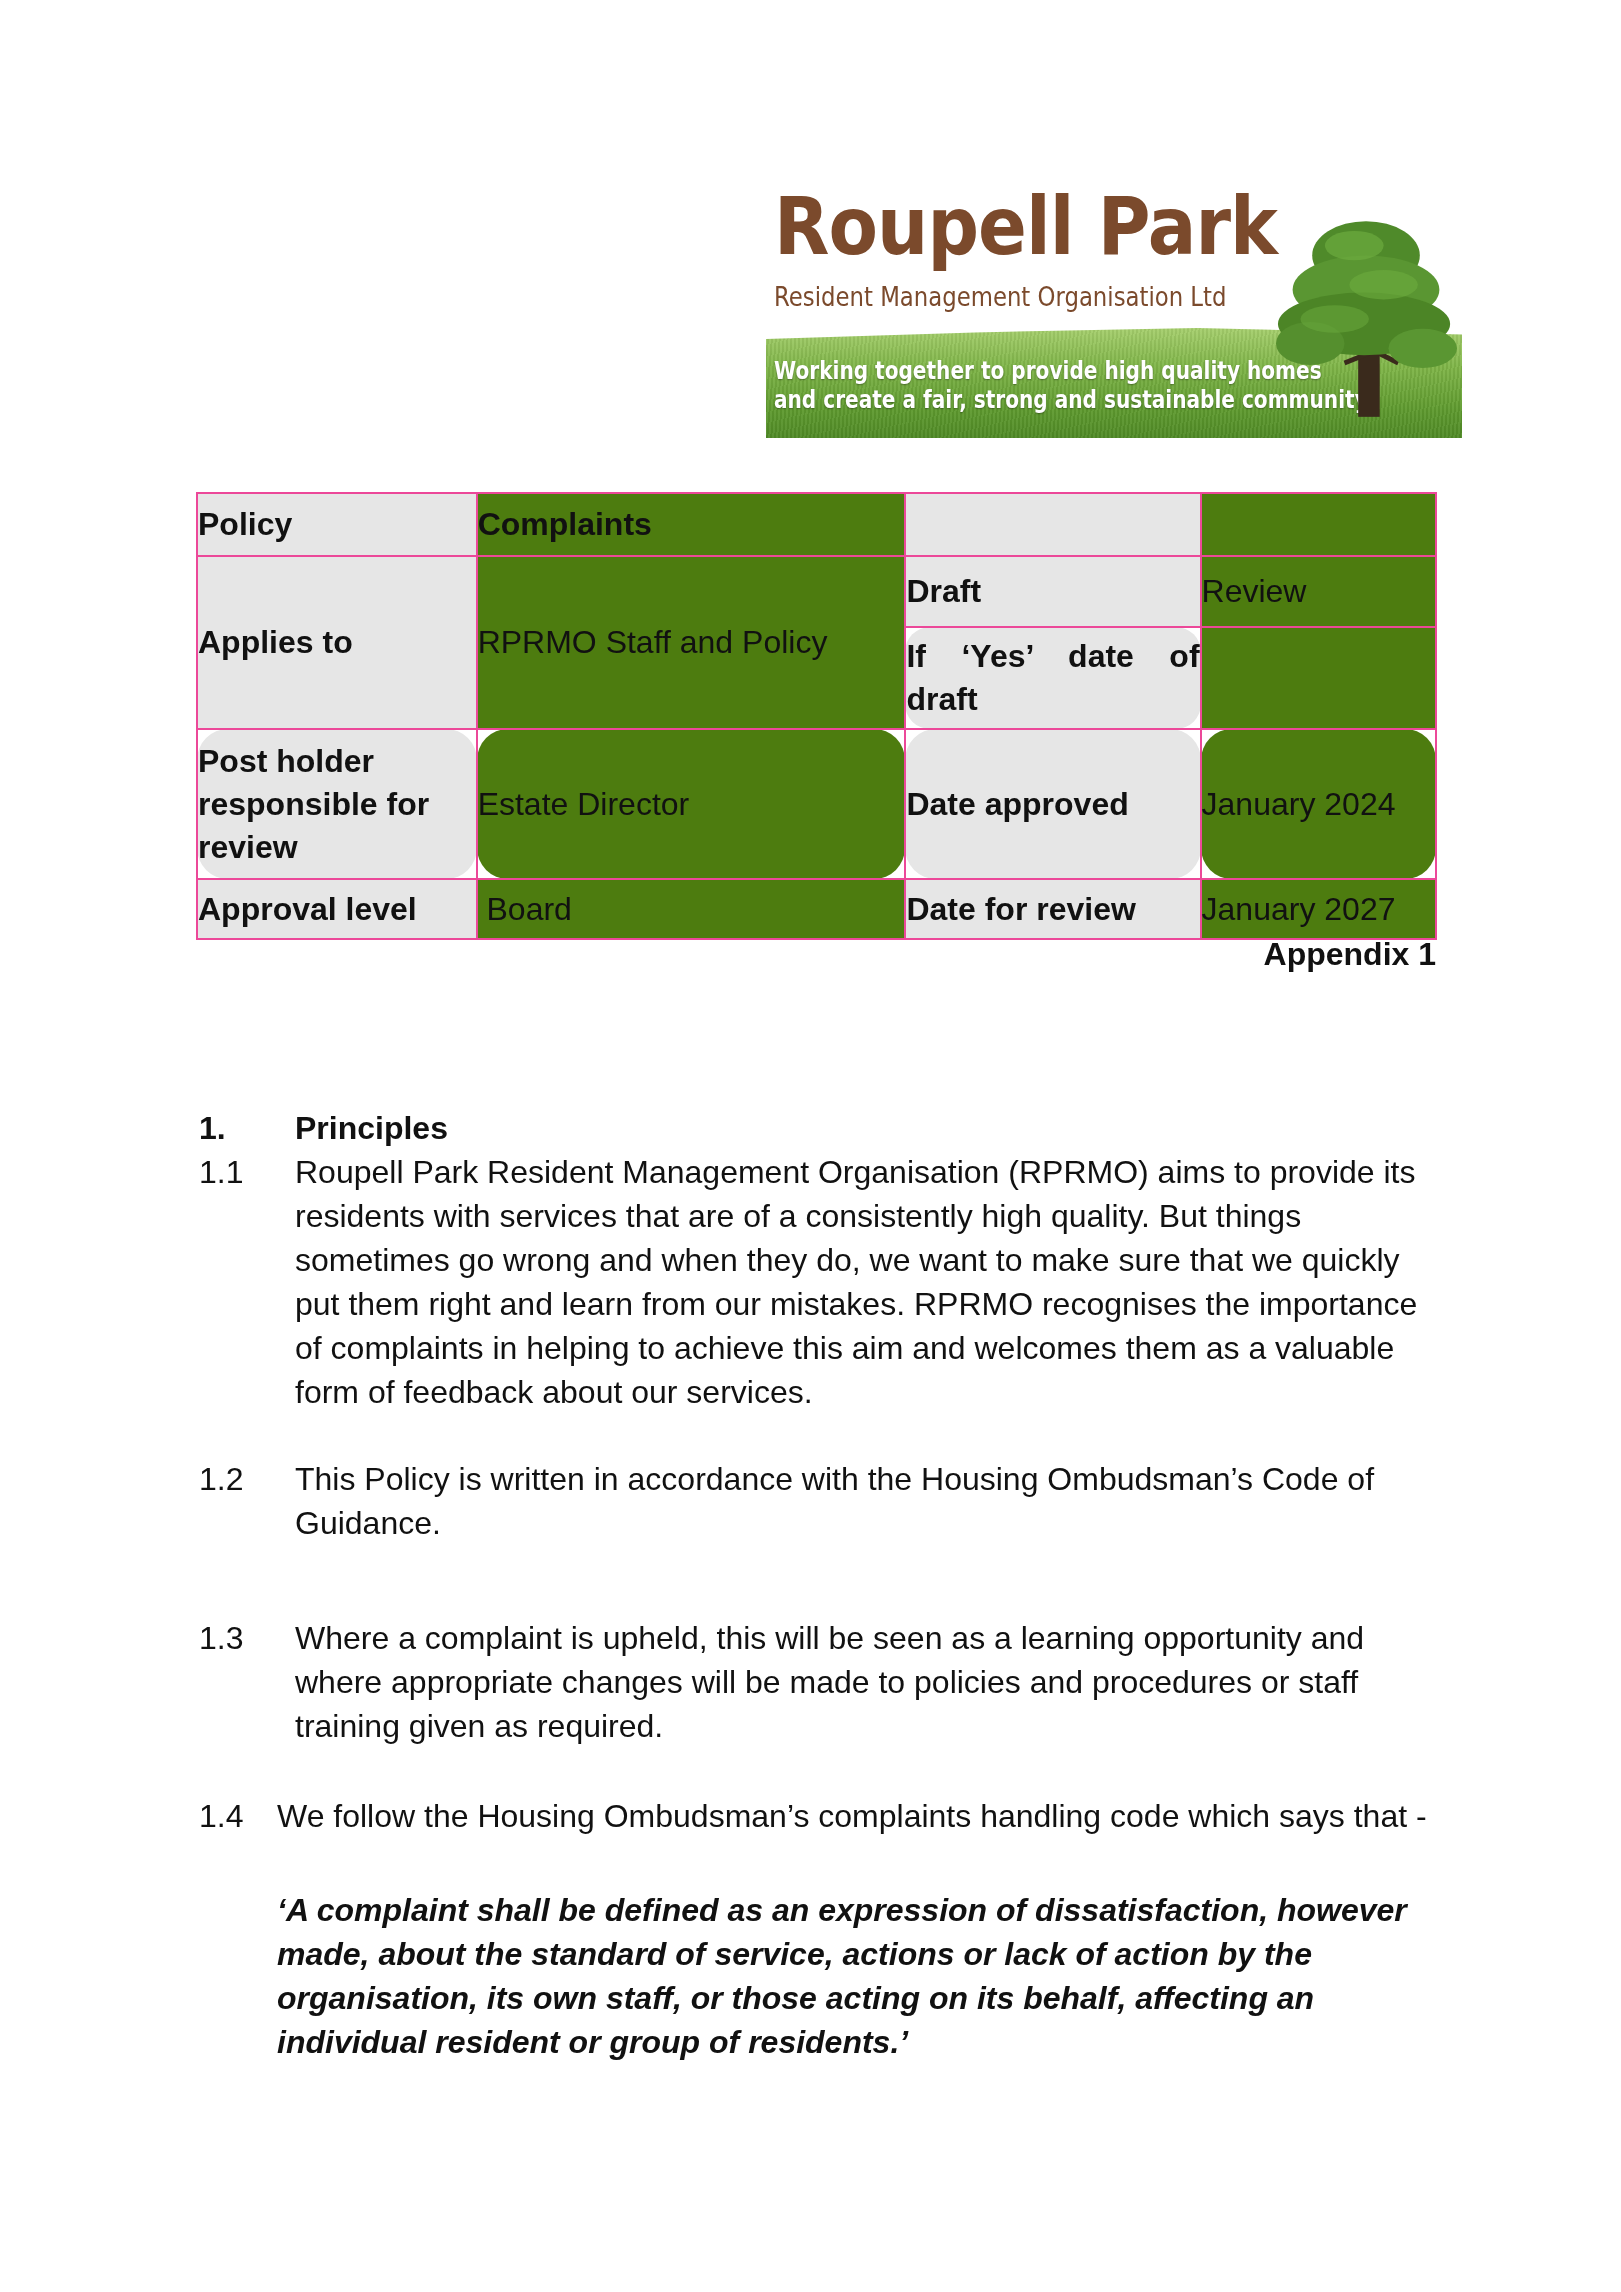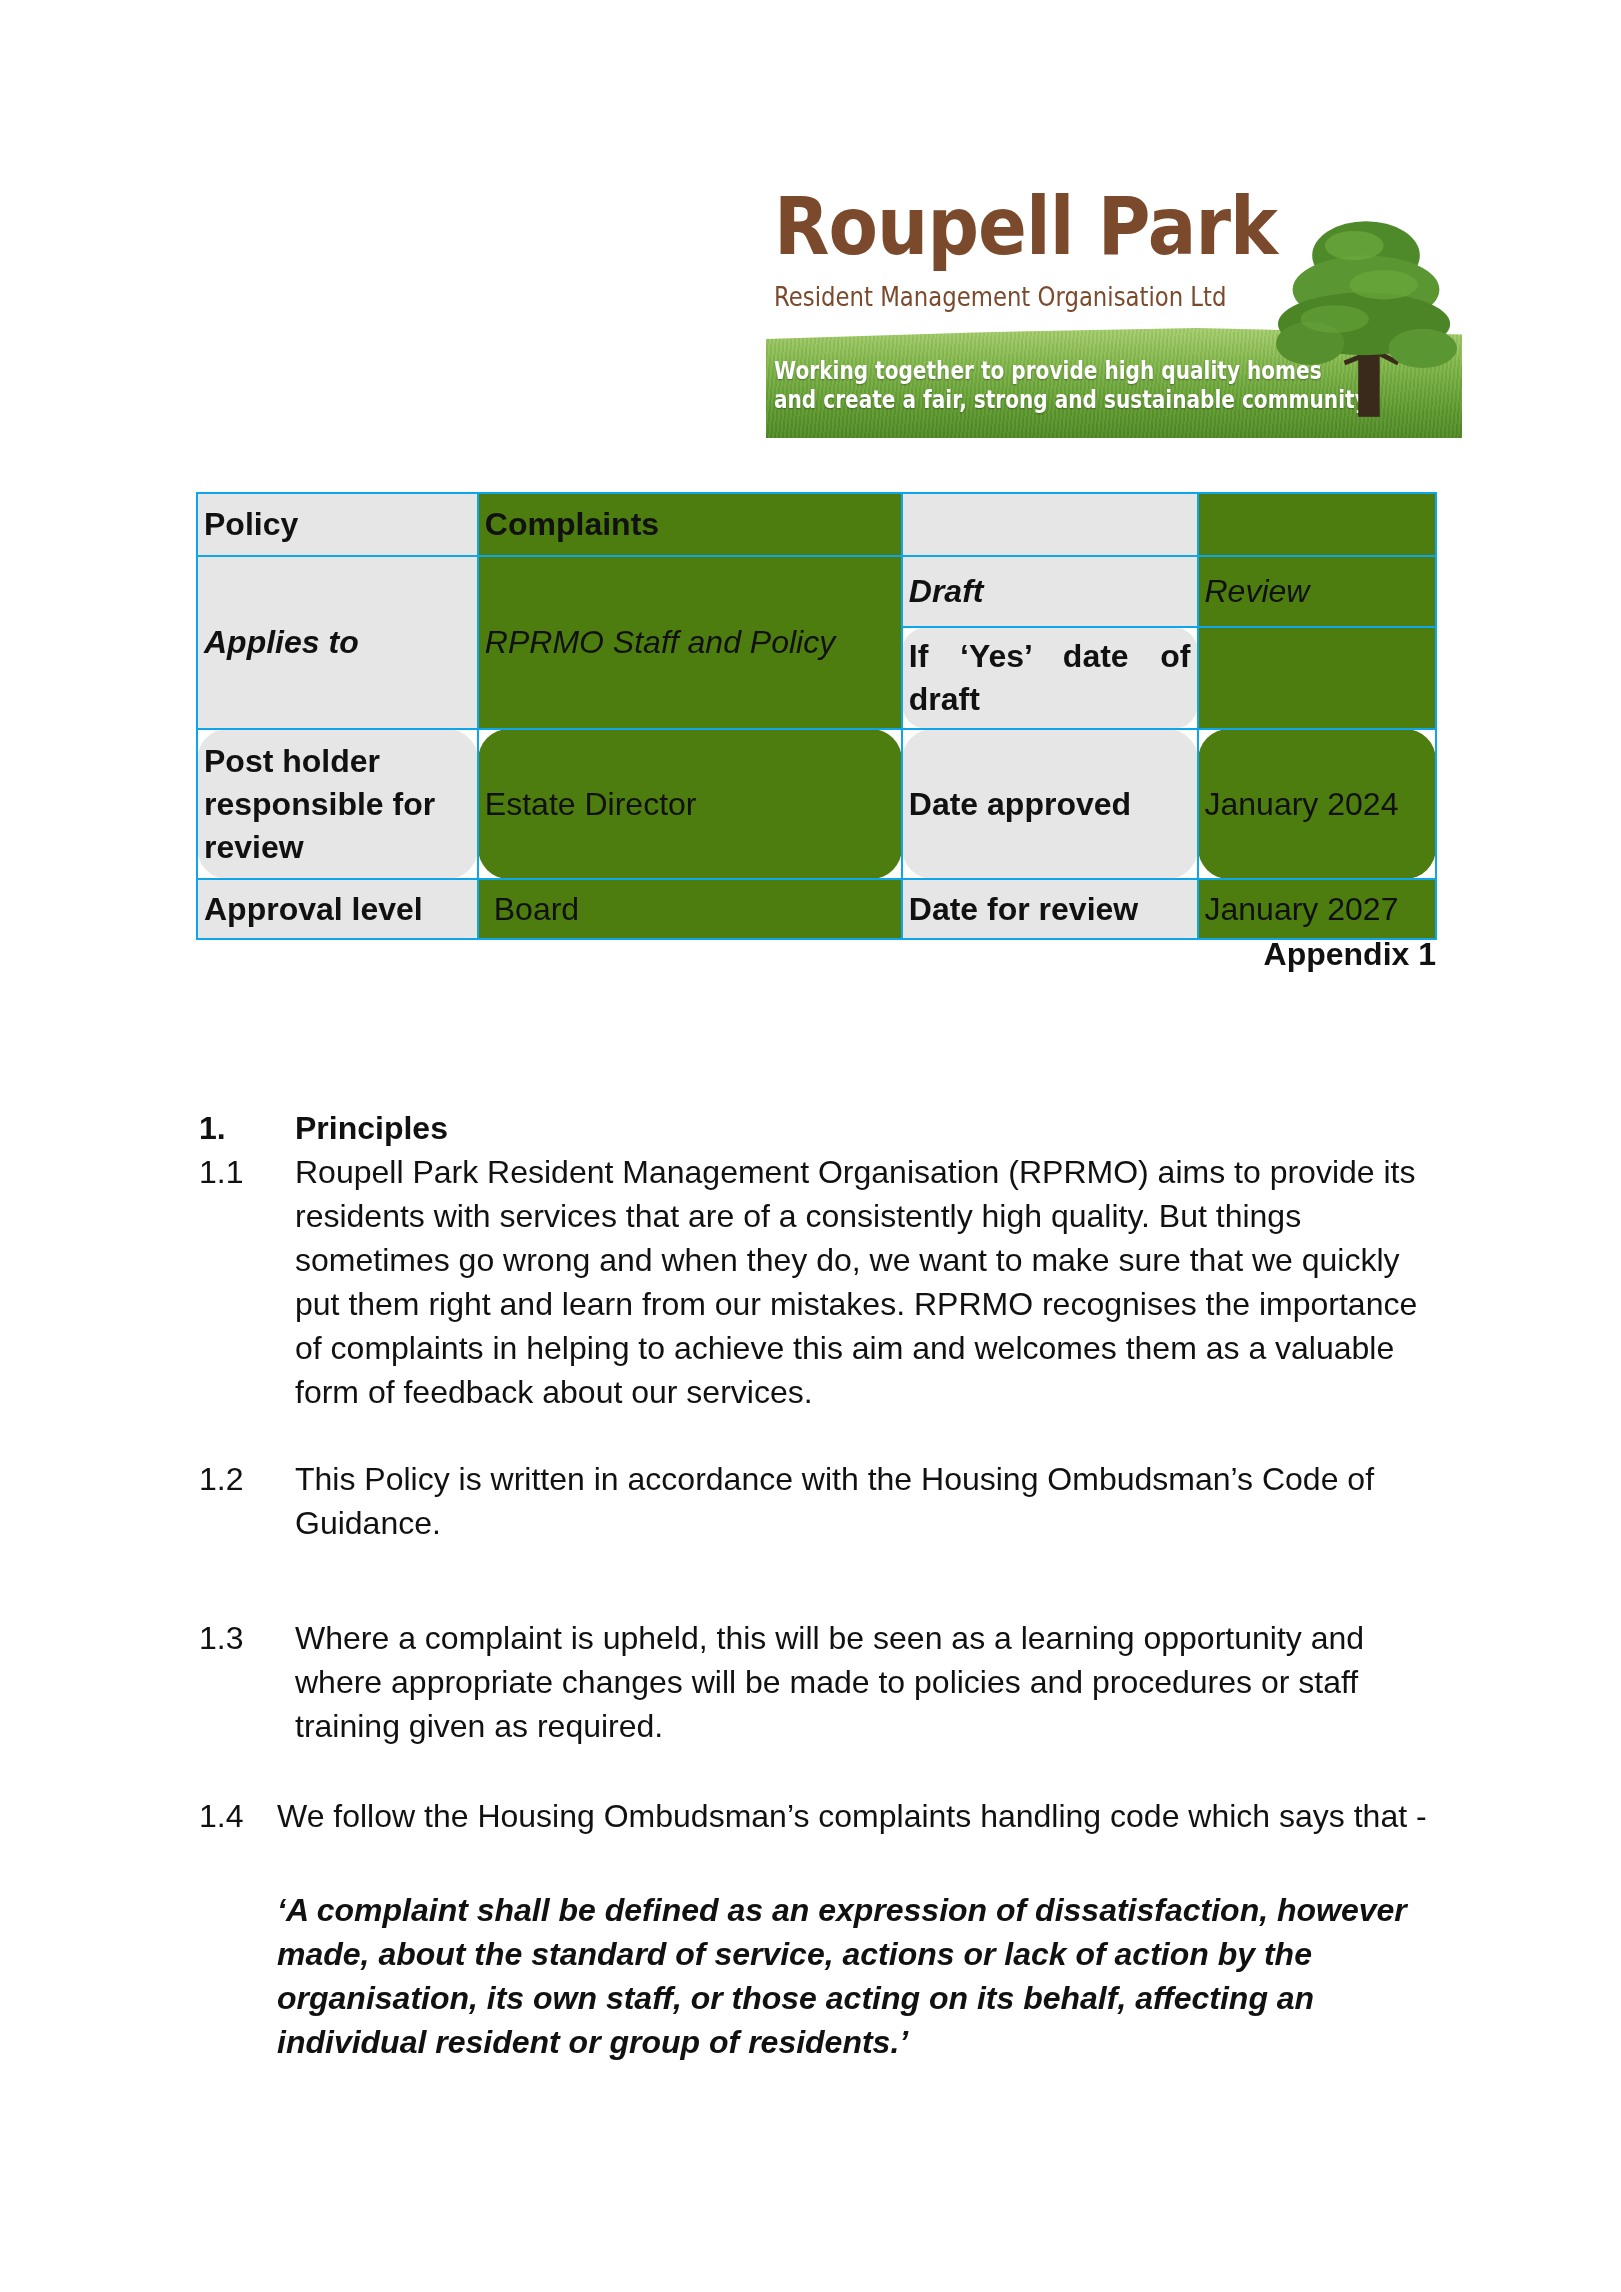--- a/index.html
+++ b/index.html
@@ -22,26 +22,26 @@
   .logo-tag { position: absolute; left: 7.8px; font-family: "DejaVu Sans", sans-serif; font-weight: bold;
               font-size: 24.5px; color: #ffffff; white-space: nowrap; text-shadow: 0 1px 2px rgba(0,0,0,0.35);
               transform: scaleX(0.82); transform-origin: left top; }
   .logo-tag.l1 { top: 165px; }
   .logo-tag.l2 { top: 194px; }
   .tree { position: absolute; left: 510px; top: 24.5px; width: 181px; height: 206px; }
 
   
   table.meta { position: absolute; left: 196px; top: 492px; width: 1241px;
                border-collapse: collapse; font-size: 32px; }
-  table.meta td { border: 2px solid #0ea5e9; padding: 0 6px; vertical-align: middle; line-height: 43px; }
+  table.meta td { border: 2px solid #ec4899; padding: 0 0; vertical-align: middle; line-height: 43px; }
   td.lbl { background: #e6e6e6; font-weight: bold; }
   td.val { background: #4d7c0f; }
   .c1 { width: 251px; } .c2 { width: 386px; } .c3 { width: 265px; } .c4 { width: 211px; }
   .r1 td { height: 61px; vertical-align: top; padding-top: 2px; }
-  .r2a td { height: 69px; font-style: italic; }
+  .r2a td { height: 69px; }
   .r2b td { height: 100px; }
   .r3 td { height: 148px; border-radius: 31px; }
   .r4 td { height: 58px; vertical-align: top; padding-top: 0; }
   .just { text-align: justify; text-align-last: left; border-radius: 25px; }
 
   .appendix { position: absolute; right: 185px; top: 936px; font-size: 32px; font-weight: bold; }
 
   
   .body-text { position: absolute; left: 199px; width: 1245px; font-size: 32px; line-height: 44px; }
   .num { position: absolute; left: 0; }

